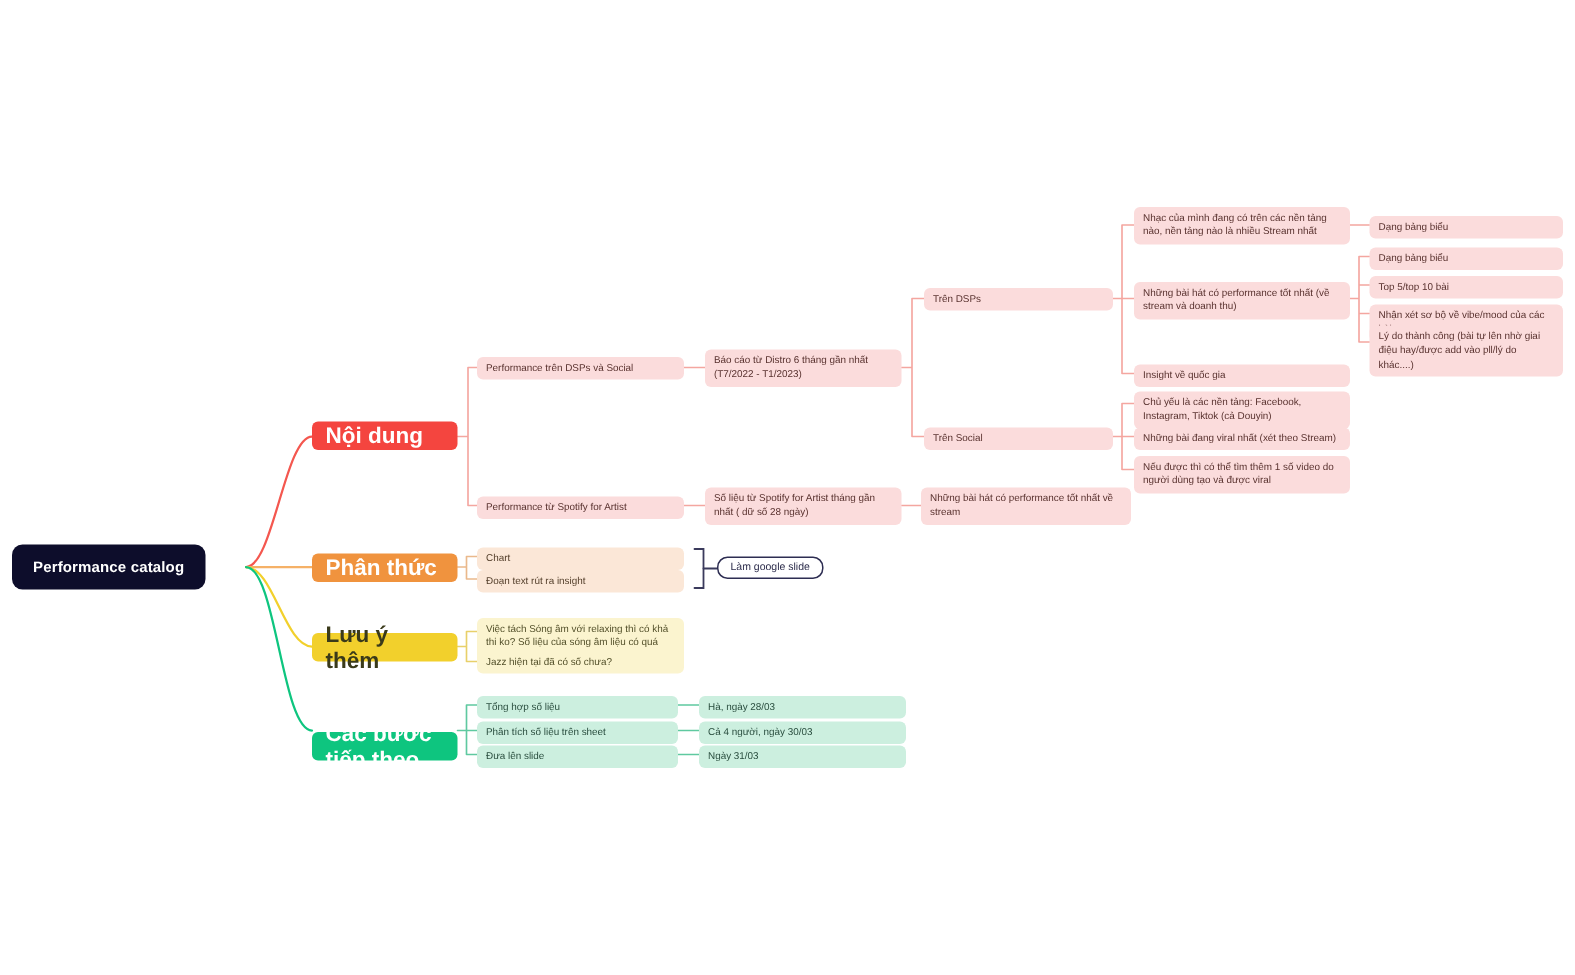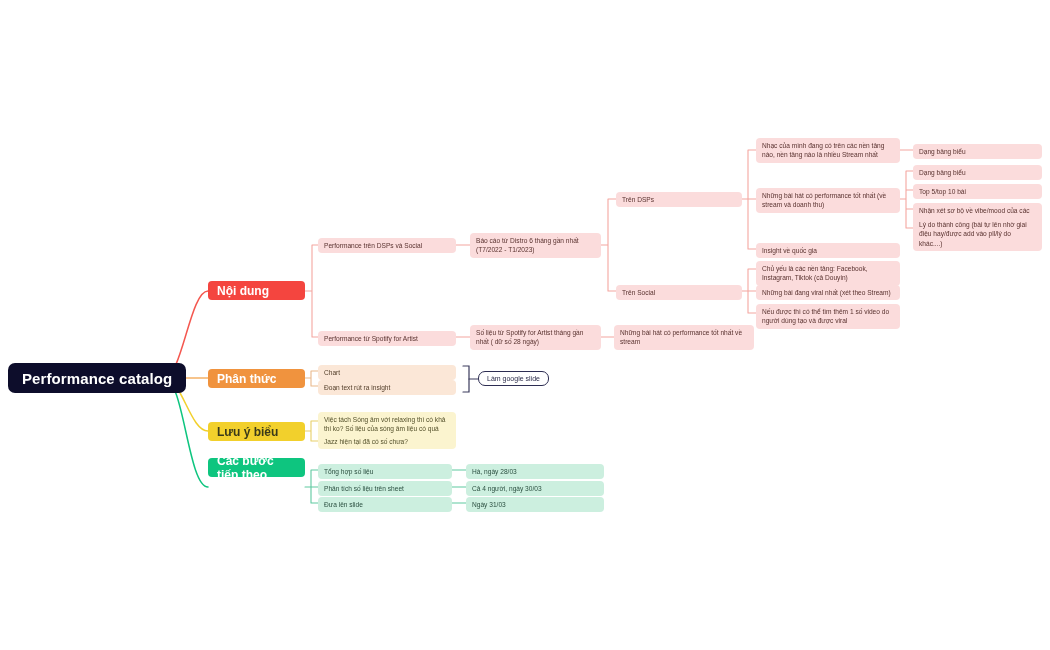--- a/index.html
+++ b/index.html
@@ -13,32 +13,32 @@
   #edges { position: absolute; left: 0; top: 0; width: 1050px; height: 650px; pointer-events: none; }
 
   .node { position: absolute; display: flex; align-items: center; }
   .node > .txt { display: block; width: 100%; }
 
   
   .root {
     background: #0d0d2b;
     color: #ffffff;
     border-radius: 7px;
-    font-size: 15px;
+    font-size: 10px;
     font-weight: bold;
     letter-spacing: .1px;
     padding: 0 14px;
     height: 30px;
   }
 
   
   .branch {
     border-radius: 4px;
     color: #ffffff;
-    font-size: 12px;
+    font-size: 15px;
     font-weight: bold;
     padding: 0 9px;
     height: 19px;
   }
   .branch.red    { background: #f4453f; }
   .branch.orange { background: #f0933e; }
   .branch.yellow { background: #f2d02c; color: #3a3a1a; }
   .branch.green  { background: #0ec57f; }
 
   
@@ -184,30 +184,30 @@
     <span class="txt">Chart</span>
   </div>
   <div class="node pill orange" style="left:318px; top:380px; width:138px;">
     <span class="txt">Đoạn text rút ra insight</span>
   </div>
   <div class="node outline" style="left:478px; top:371px;">
     <span class="txt">Làm google slide</span>
   </div>
 
   <div class="node branch yellow" style="left:208px; top:422px; width:97px;">
-    <span class="txt">Lưu ý biểu</span>
+    <span class="txt">Lưu ý thêm</span>
   </div>
   <div class="node pill yellow" style="left:318px; top:412px; width:138px;">
     <span class="txt">Việc tách Sóng âm với relaxing thì có khả thi ko? Số liệu của sóng âm liệu có quá bé?</span>
   </div>
   <div class="node pill yellow" style="left:318px; top:434px; width:138px;">
     <span class="txt">Jazz hiện tại đã có số chưa?</span>
   </div>
 
-  <div class="node branch green" style="left:208px; top:458px; width:97px;">
+  <div class="node branch green" style="left:208px; top:488px; width:97px;">
     <span class="txt">Các bước tiếp theo</span>
   </div>
   <div class="node pill green" style="left:318px; top:464px; width:134px;">
     <span class="txt">Tổng hợp số liệu</span>
   </div>
   <div class="node pill green" style="left:466px; top:464px; width:138px;">
     <span class="txt">Hà, ngày 28/03</span>
   </div>
   <div class="node pill green" style="left:318px; top:481px; width:134px;">
     <span class="txt">Phân tích số liệu trên sheet</span>

